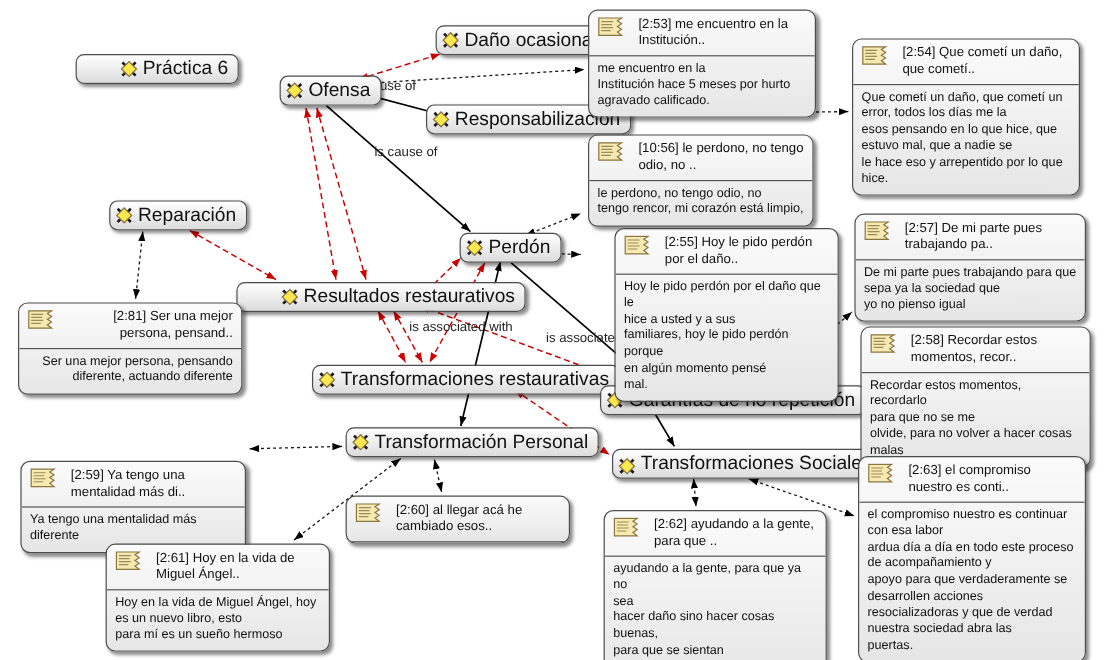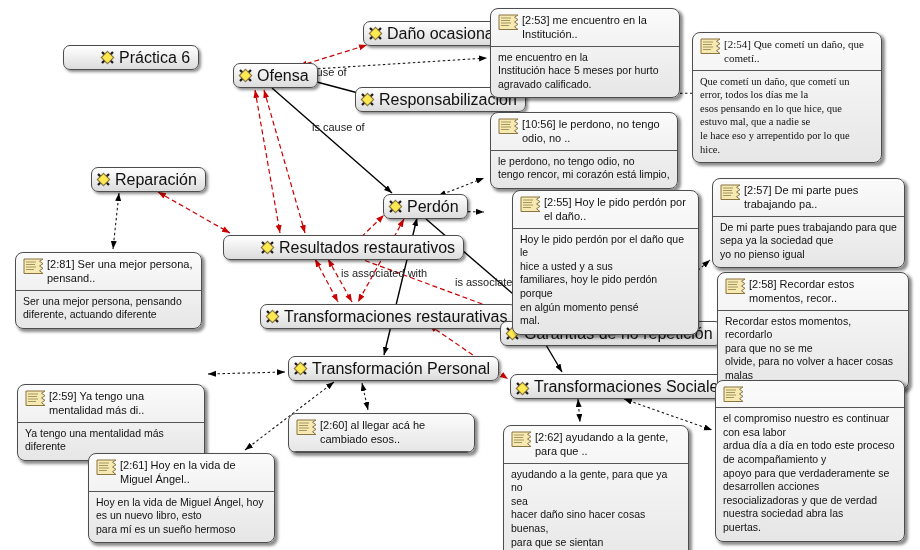--- a/index.html
+++ b/index.html
@@ -14,21 +14,21 @@
     padding:2px 8px 2px 4px;height:19px;
     background:linear-gradient(#ffffff,#dcdcdc);
     border:1.4px solid #4d4d4d;border-radius:7px;
     box-shadow:2px 2px 3px rgba(0,0,0,.45);
     font-size:16px;color:#111;white-space:nowrap;cursor:default;}
   .quote-node{position:absolute;
     background:linear-gradient(#fbfbfb,#e6e6e6);
     border:1.4px solid #4d4d4d;border-radius:8px;
     box-shadow:2.5px 2.5px 3px rgba(0,0,0,.45);
     font-size:10.5px;color:#111;cursor:default;overflow:hidden;}
-  .q-header{display:flex;align-items:flex-start;gap:2px;padding:5px 7px 4px 7px;
+  .q-header{display:flex;align-items:flex-start;gap:12px;padding:5px 7px 4px 7px;
     border-bottom:1.4px solid #555;font-size:11px;line-height:1.25;}
   .q-header .qtitle{flex:1;}
   .q-body{padding:4px 7px 6px 7px;white-space:pre-line;line-height:1.3;}
   .cicon,.qicon{flex:0 0 auto;display:inline-flex;}
 </style>
 </head>
 <body>
 
 <div id="canvas">
   <svg id="edge-layer" xmlns="http://www.w3.org/2000/svg">
@@ -122,21 +122,21 @@
       </div>
       <div class="code-node" style="left: 383px; top: 194px;">
         <span class="cicon">
           <svg width="15" height="15" viewBox="0 0 15 15">
             <path d="M2,2 L5.4,5.4 M13,2 L9.6,5.4 M2,13 L5.4,9.6 M13,13 L9.6,9.6" stroke="#1a1a1a" stroke-width="2.2" fill="none"></path>
             <path d="M7.5,1.3 L13.7,7.5 L7.5,13.7 L1.3,7.5 Z" fill="#ffe94f" stroke="#8a7540" stroke-width="1.1"></path>
           </svg>
         </span>
         <span>Perdón</span>
       </div>
-      <div class="code-node" style="left: 223px; top: 235px; padding-left: 36px;">
+      <div class="code-node" style="left: 197px; top: 235px; padding-left: 36px;">
         <span class="cicon">
           <svg width="15" height="15" viewBox="0 0 15 15">
             <path d="M2,2 L5.4,5.4 M13,2 L9.6,5.4 M2,13 L5.4,9.6 M13,13 L9.6,9.6" stroke="#1a1a1a" stroke-width="2.2" fill="none"></path>
             <path d="M7.5,1.3 L13.7,7.5 L7.5,13.7 L1.3,7.5 Z" fill="#ffe94f" stroke="#8a7540" stroke-width="1.1"></path>
           </svg>
         </span>
         <span>Resultados restaurativos</span>
       </div>
       <div class="code-node" style="left: 260px; top: 304px;">
         <span class="cicon">
@@ -181,21 +181,21 @@
               <path d="M1,1 H20 L16.5,3.3 L20,5.7 L16.5,8 L20,10.3 L16.5,12.7 L20,15.5 H1 Z" fill="#f6e9b2" stroke="#8a7540" stroke-width="1"></path>
               <path d="M3,4 H13 M3,6.5 H12 M3,9 H13 M3,11.5 H11" stroke="#9c8c55" stroke-width="0.9" fill="none"></path>
             </svg>
           </span>
           <span class="qtitle">[2:53] me encuentro en la Institución..</span>
         </div>
         <div class="q-body">me encuentro en la
 Institución hace 5 meses por hurto
 agravado calificado.</div>
       </div>
-      <div class="quote-node" style="left: 692px; top: 32px; width: 188px; font-family: Liberation Serif, serif;">
+      <div class="quote-node" style="left: 710px; top: 32px; width: 188px;">
         <div class="q-header">
           <span class="qicon">
             <svg width="22" height="17" viewBox="0 0 22 17">
               <path d="M1,1 H20 L16.5,3.3 L20,5.7 L16.5,8 L20,10.3 L16.5,12.7 L20,15.5 H1 Z" fill="#f6e9b2" stroke="#8a7540" stroke-width="1"></path>
               <path d="M3,4 H13 M3,6.5 H12 M3,9 H13 M3,11.5 H11" stroke="#9c8c55" stroke-width="0.9" fill="none"></path>
             </svg>
           </span>
           <span class="qtitle">[2:54] Que cometí un daño, que cometí..</span>
         </div>
         <div class="q-body">Que cometí un daño, que cometí un
@@ -256,21 +256,21 @@
               <path d="M3,4 H13 M3,6.5 H12 M3,9 H13 M3,11.5 H11" stroke="#9c8c55" stroke-width="0.9" fill="none"></path>
             </svg>
           </span>
           <span class="qtitle">[2:58] Recordar estos momentos, recor..</span>
         </div>
         <div class="q-body">Recordar estos momentos, recordarlo
 para que no se me
 olvide, para no volver a hacer cosas
 malas</div>
       </div>
-      <div class="quote-node" style="left: 15px; top: 252px; width: 185px;">
+      <div class="quote-node" style="left: 15px; top: 252px; width: 185px; text-align: right;">
         <div class="q-header">
           <span class="qicon">
             <svg width="22" height="17" viewBox="0 0 22 17">
               <path d="M1,1 H20 L16.5,3.3 L20,5.7 L16.5,8 L20,10.3 L16.5,12.7 L20,15.5 H1 Z" fill="#f6e9b2" stroke="#8a7540" stroke-width="1"></path>
               <path d="M3,4 H13 M3,6.5 H12 M3,9 H13 M3,11.5 H11" stroke="#9c8c55" stroke-width="0.9" fill="none"></path>
             </svg>
           </span>
           <span class="qtitle">[2:81] Ser una mejor persona, pensand..</span>
         </div>
         <div class="q-body">Ser una mejor persona, pensando
@@ -331,20 +331,21 @@
 orgullosos de mí</div>
       </div>
       <div class="quote-node" style="left: 715px; top: 380px; width: 188px;">
         <div class="q-header">
           <span class="qicon">
             <svg width="22" height="17" viewBox="0 0 22 17">
               <path d="M1,1 H20 L16.5,3.3 L20,5.7 L16.5,8 L20,10.3 L16.5,12.7 L20,15.5 H1 Z" fill="#f6e9b2" stroke="#8a7540" stroke-width="1"></path>
               <path d="M3,4 H13 M3,6.5 H12 M3,9 H13 M3,11.5 H11" stroke="#9c8c55" stroke-width="0.9" fill="none"></path>
             </svg>
           </span>
+          <span class="qtitle">[2:63] el compromiso nuestro es conti..</span>
         </div>
         <div class="q-body">el compromiso nuestro es continuar
 con esa labor
 ardua día a día en todo este proceso
 de acompañamiento y
 apoyo para que verdaderamente se
 desarrollen acciones
 resocializadoras y que de verdad
 nuestra sociedad abra las
 puertas.</div>

